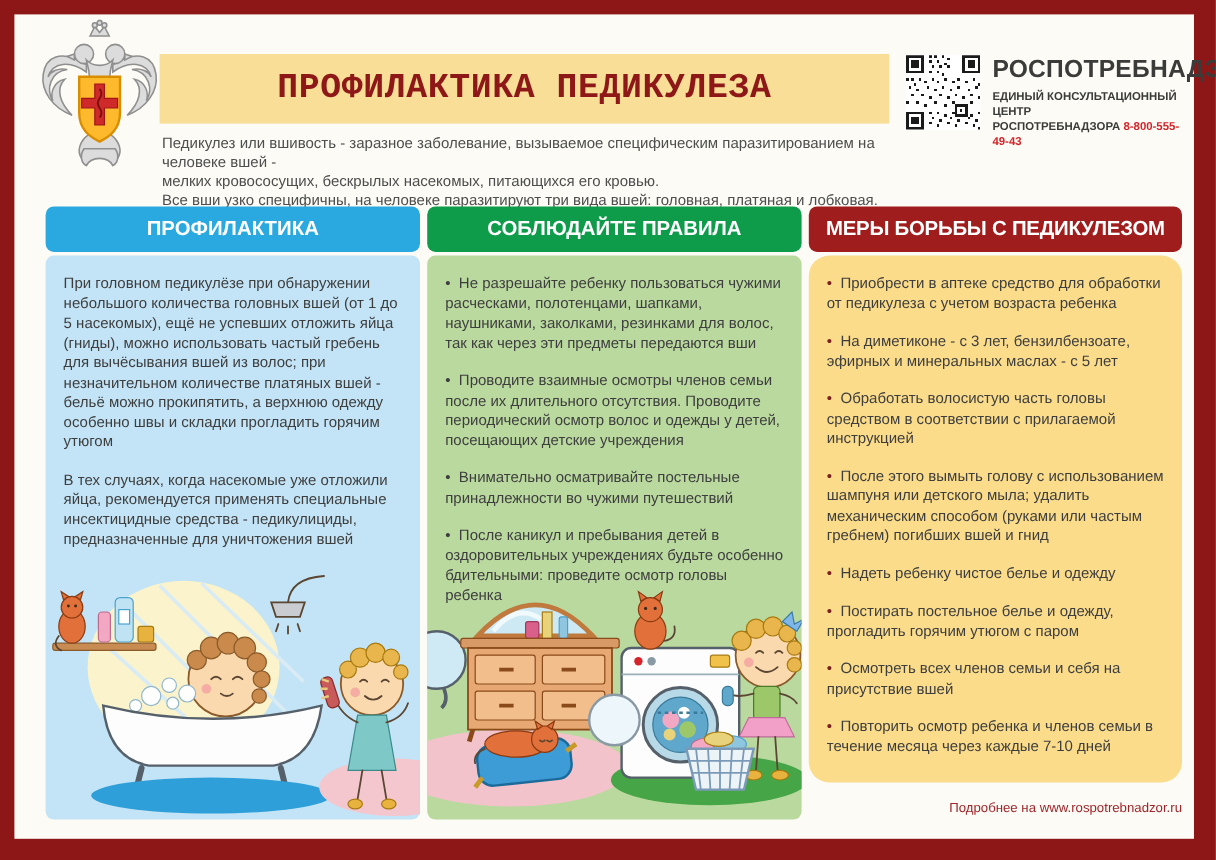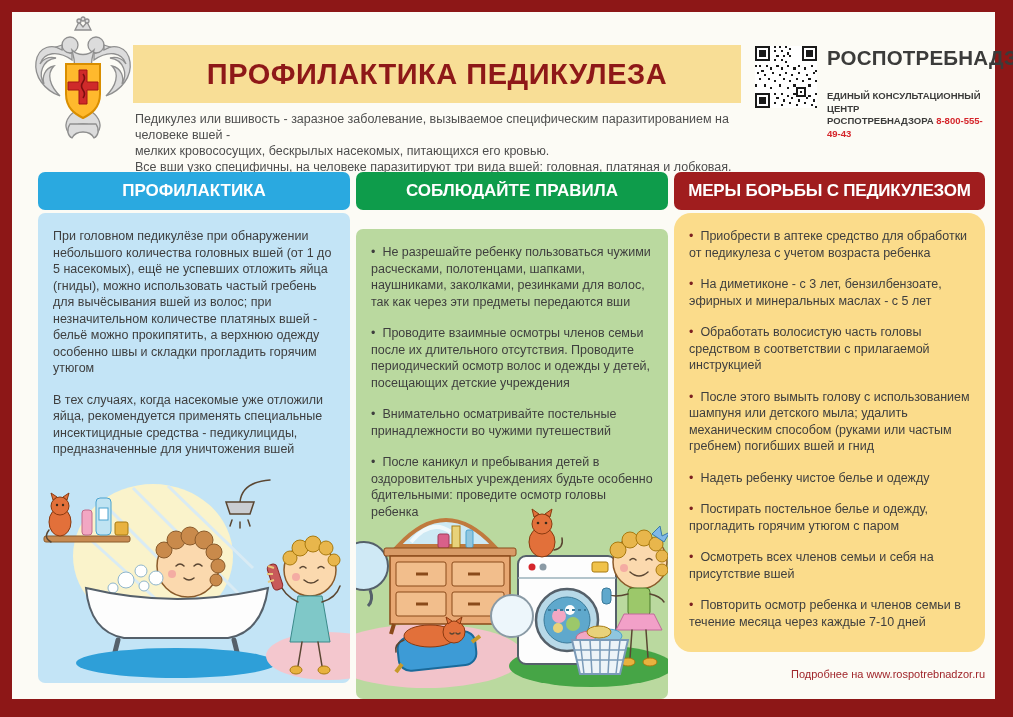--- a/index.html
+++ b/index.html
@@ -2,43 +2,43 @@
 <html lang="ru"><head>
 <meta charset="utf-8">
 <style>
   html,body { margin:0; padding:0; }
   body { background:#6e1010; font-family:"Liberation Sans", sans-serif; }
   .poster { position:relative; width:1013px; height:717px; background:#8D1717; overflow:hidden; }
   .content { position:absolute; left:12px; top:12px; width:983px; height:687px; background:#FCFBF5; }
 
   
   .emblem { position:absolute; left:18px; top:4px; width:106px; height:128px; }
-  .banner { position:absolute; left:121px; top:33px; width:608px; height:58px; background:#F8DE96; }
+  .banner { position:absolute; left:121px; top:33px; width:608px; height:58px; background:#F8DE96;font-family:Liberation Mono, monospace; }
   .banner h1 { margin:0; line-height:58px; text-align:center; font-size:29px; font-weight:bold;
                color:#8E1818; letter-spacing:0.5px; }
   .brand { position:absolute; left:743px; top:30px; width:232px; height:74px; }
   .qr { position:absolute; left:0; top:4px; width:62px; height:62px; background:#fff; }
   .brand-text { position:absolute; left:72px; top:4px; width:160px; }
   .brand-name { font-size:20.5px; font-weight:bold; color:#3B3B3A; letter-spacing:0.2px; }
-  .brand-sub { margin-top:20px; font-size:9.5px; font-weight:bold; color:#3B3B3A; line-height:12.5px; }
+  .brand-sub { margin-top:5px; font-size:9.5px; font-weight:bold; color:#3B3B3A; line-height:12.5px; }
   .phone { color:#D5252B; }
 
   .intro { position:absolute; left:123px; top:99px; width:620px; font-size:12.5px;
            line-height:16px; color:#4E4E4E; }
 
   
   .col-header { position:absolute; top:160px; height:38px; border-radius:7px; color:#fff;
                 font-weight:bold; font-size:17px; text-align:center; line-height:38px; }
   .col-body { position:absolute; top:201px; border-radius:7px; padding:15px 15px;
               box-sizing:border-box; font-size:12.5px; line-height:16.5px; color:#3E3E3E; }
   .hdr-1 { left:26px;  width:312px; background:#2AA9E0; }
   .hdr-2 { left:344px; width:312px; background:#0E9C4B; }
   .hdr-3 { left:662px; width:311px; background:#A01D1E; letter-spacing:-0.2px; }
   .bod-1 { left:26px;  width:312px; height:470px; background:#C3E4F6; }
-  .bod-2 { left:344px; width:312px; height:470px; background:#BAD99F;margin-top:16px; }
+  .bod-2 { left:344px; width:312px; height:470px; background:#BAD99F; }
   .bod-3 { left:662px; width:311px; height:439px; background:#FBDC8B;border-radius:17px; }
   .col-body p { margin:0 0 15px 0; }
   .dot { margin-right:7px; }
   .bod-2 .dot { color:#3E3E3E; }
   .bod-3 .dot { color:#7B2020; }
 
   .illus { position:absolute; left:0; bottom:0; width:100%; height:205px; }
 
   .footer-link { position:absolute; right:10px; top:656px; font-size:11px; color:#A0262B; }
 

